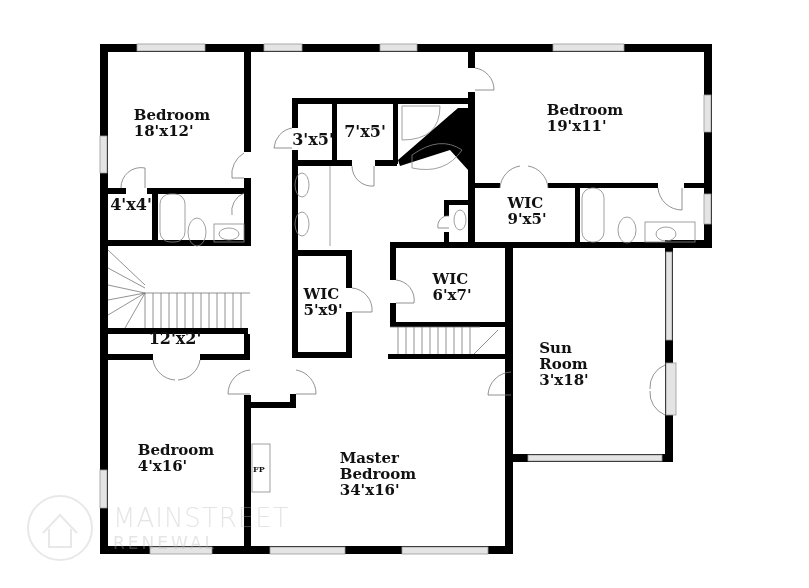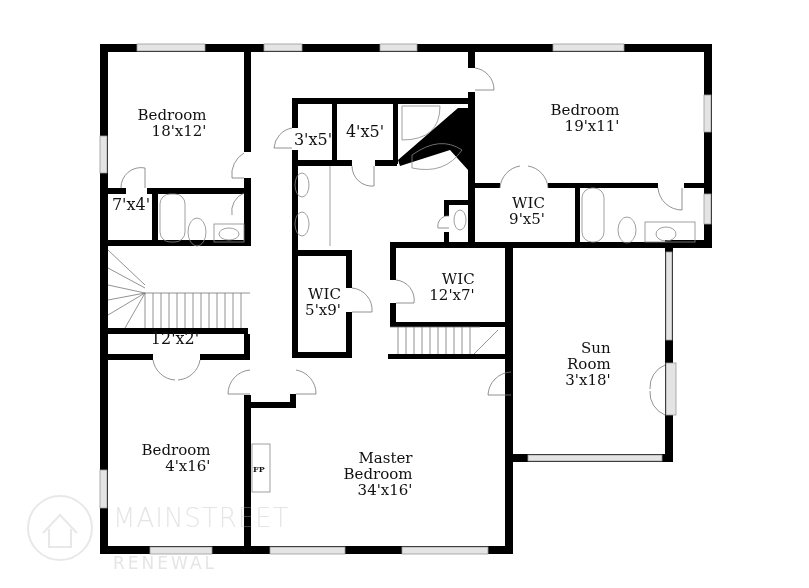--- a/index.html
+++ b/index.html
@@ -1,25 +1,25 @@
 <!DOCTYPE html>
 <html><head>
   <meta charset="utf-8">
   <style>
     html, body { margin: 0; padding: 0; background: #ffffff; }
     body { width: 809px; height: 588px; position: relative; overflow: hidden; font-family: "DejaVu Serif", serif; }
     #plan { position: absolute; left: 0; top: 0; width: 809px; height: 588px; }
-    .label { position: absolute; text-align: right; font-family: "DejaVu Serif", serif; font-weight: normal; color: #111; line-height: 1.05; white-space: nowrap; transform: translateX(-50%); }
+    .label { position: absolute; text-align: left; font-family: "DejaVu Serif", serif; font-weight: bold; color: #111; line-height: 1.05; white-space: nowrap; transform: translateX(-50%); }
     .label span { display: block; font-size: 15px; }
     .label.small span { font-size: 16px; }
     .fp { position: absolute; font-family: "DejaVu Serif", serif; font-size: 8px; font-weight: bold; color: #111; }
     .watermark { position: absolute; left: 25px; top: 493px; width: 300px; height: 70px; }
     .wm-text { position: absolute; left: 88px; top: 0; font-family: "DejaVu Sans", sans-serif; color: rgba(180,180,180,0.35); letter-spacing: 1px; }
     .wm-main { font-size: 26px; font-weight: 300; position: absolute; top: 10px; left: 0; }
-    .wm-sub { font-size: 17px; position: absolute; top: 40px; left: 0; letter-spacing: 3px; margin-top: 20px; }
+    .wm-sub { font-size: 17px; position: absolute; top: 40px; left: 0; letter-spacing: 3px; }
   </style>
 </head>
 <body>
 
 <svg id="plan" viewBox="0 0 809 588" xmlns="http://www.w3.org/2000/svg">
   <g fill="#000">
 
     <rect x="100" y="44" width="612" height="8"></rect>
     <rect x="100" y="44" width="8" height="510"></rect>
     <rect x="100" y="546" width="412" height="8"></rect>
@@ -165,48 +165,48 @@
       <line x1="470" y1="327" x2="470" y2="354"></line>
     <line x1="474" y1="354" x2="498" y2="330"></line>
   </g>
 </svg>
 
 <div class="label" style="left:172px;top:108px;">
   <span>Bedroom</span>
   <span>18'x12'</span>
 </div>
 <div class="label small" style="left:131px;top:197px;">
-  <span>7'x4'</span>
+  <span>4'x4'</span>
 </div>
 <div class="label small" style="left:313px;top:132px;">
   <span>3'x5'</span>
 </div>
 <div class="label small" style="left:365px;top:124px;">
-  <span>4'x5'</span>
+  <span>7'x5'</span>
 </div>
 <div class="label" style="left:585px;top:103px;">
   <span>Bedroom</span>
   <span>19'x11'</span>
 </div>
 <div class="label" style="left:527px;top:196px;">
   <span>WIC</span>
   <span>9'x5'</span>
 </div>
 <div class="label" style="left:323px;top:287px;">
   <span>WIC</span>
   <span>5'x9'</span>
 </div>
 <div class="label" style="left:452px;top:272px;">
   <span>WIC</span>
-  <span>12'x7'</span>
+  <span>6'x7'</span>
 </div>
 <div class="label small" style="left:175px;top:331px;">
   <span>12'x2'</span>
 </div>
-<div class="label" style="left:588px;top:341px;">
+<div class="label" style="left:564px;top:341px;">
   <span>Sun</span>
   <span>Room</span>
   <span>3'x18'</span>
 </div>
 <div class="label" style="left:176px;top:443px;">
   <span>Bedroom</span>
   <span>4'x16'</span>
 </div>
 <div class="label" style="left:378px;top:451px;">
   <span>Master</span>

